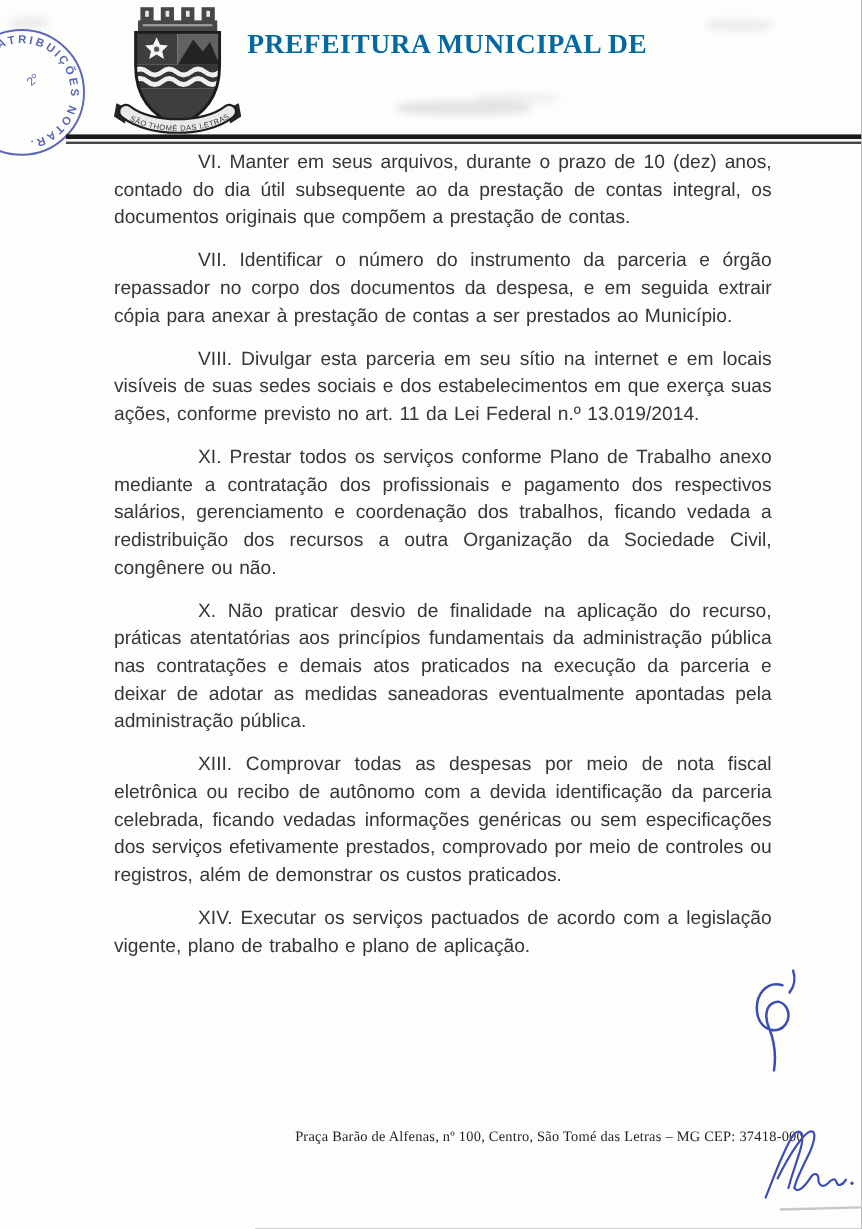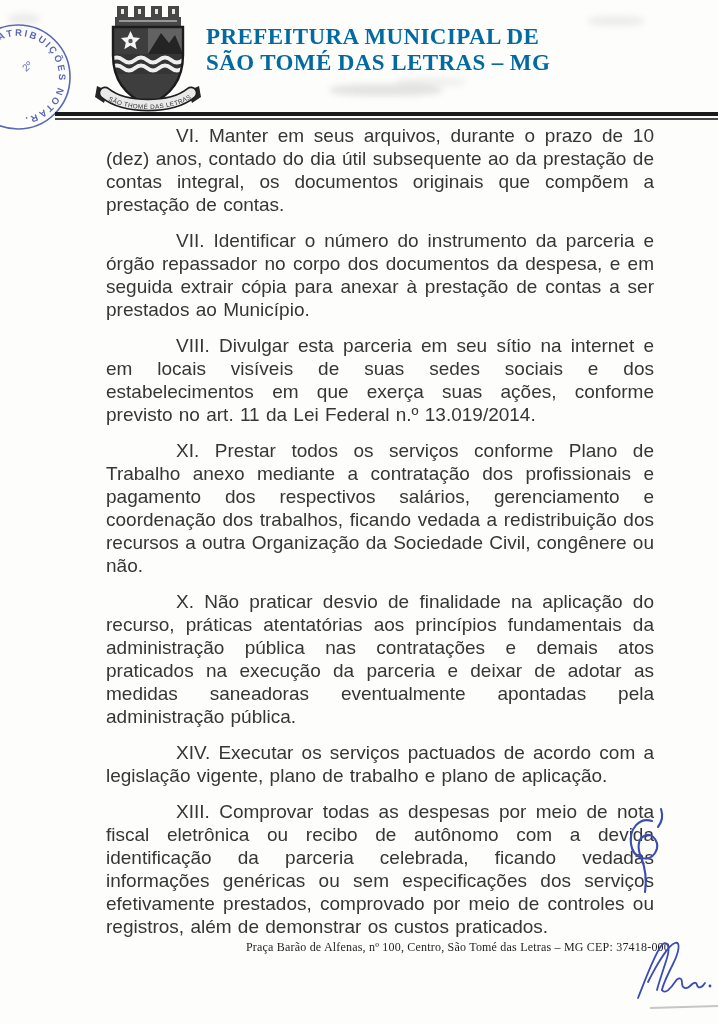--- a/index.html
+++ b/index.html
@@ -18,23 +18,22 @@
     font-weight:700;color:#0369a1;
     font-size:23px;line-height:26px;letter-spacing:.4px;
   }
   .header-rule{position:absolute;left:55px;top:112px;width:663px;height:8px;}
   .header-rule .r1{height:4px;background:#1a1a1a;}
   .header-rule .r2{height:2px;background:#fbfbfb;}
   .header-rule .r3{height:2px;background:#474747;}
   
   .doc-body{
     position:absolute;left:95px;top:124px;width:548px;
-    font-size:19px;line-height:23px;color:#363636;
+    font-size:16px;line-height:23px;color:#363636;
     text-align:justify;
-    margin-left:11px;
   }
   .doc-body p{margin:0 0 13px 0;text-indent:70px;word-spacing:1px;}
   
   .footer-address{
     position:absolute;left:70px;top:940px;width:600px;
     text-align:right;
     font-family:"Liberation Serif",serif;
     font-size:12px;color:#1f1f1f;letter-spacing:.2px;
   }
   
@@ -101,42 +100,41 @@
         <path id="bannerArc" d="M10 97 C32 113 78 113 100 97" fill="none"></path>
       </defs>
       <text font-size="6.3" fill="#333" font-family="Liberation Sans, sans-serif" letter-spacing=".4">
         <textPath href="#bannerArc" startOffset="6">SÃO THOMÉ DAS LETRAS</textPath>
       </text>
     </g>
   </svg>
 
   <div class="title-block">
     <div>PREFEITURA MUNICIPAL DE</div>
-    <div>SÃO TOMÉ DAS LETRAS – MG</div>
   </div>
 
   <div class="header-rule">
     <div class="r1"></div>
       <div class="r2"></div>
       <div class="r3"></div>
   </div>
 
   <div class="smudge" style="left:330px;top:84px;width:112px;height:12px;opacity:.22;"></div>
   <div class="smudge" style="left:396px;top:78px;width:70px;height:8px;opacity:.12;"></div>
   <div class="smudge" style="left:588px;top:16px;width:56px;height:10px;opacity:.14;"></div>
   <div class="smudge" style="left:8px;top:14px;width:32px;height:10px;opacity:.15;"></div>
 
   <div class="doc-body">
       <p>VI. Manter em seus arquivos, durante o prazo de 10 (dez) anos, contado do dia útil subsequente ao da prestação de contas integral, os documentos originais que compõem a prestação de contas.</p>
       <p>VII. Identificar o número do instrumento da parceria e órgão repassador no corpo dos documentos da despesa, e em seguida extrair cópia para anexar à prestação de contas a ser prestados ao Município.</p>
       <p>VIII. Divulgar esta parceria em seu sítio na internet e em locais visíveis de suas sedes sociais e dos estabelecimentos em que exerça suas ações, conforme previsto no art. 11 da Lei Federal n.º 13.019/2014.</p>
       <p>XI. Prestar todos os serviços conforme Plano de Trabalho anexo mediante a contratação dos profissionais e pagamento dos respectivos salários, gerenciamento e coordenação dos trabalhos, ficando vedada a redistribuição dos recursos a outra Organização da Sociedade Civil, congênere ou não.</p>
       <p>X. Não praticar desvio de finalidade na aplicação do recurso, práticas atentatórias aos princípios fundamentais da administração pública nas contratações e demais atos praticados na execução da parceria e deixar de adotar as medidas saneadoras eventualmente apontadas pela administração pública.</p>
+      <p>XIII. Comprovar todas as despesas por meio de nota fiscal eletrônica ou recibo de autônomo com a devida identificação da parceria celebrada, ficando vedadas informações genéricas ou sem especificações dos serviços efetivamente prestados, comprovado por meio de controles ou registros, além de demonstrar os custos praticados.</p>
       <p>XIV. Executar os serviços pactuados de acordo com a legislação vigente, plano de trabalho e plano de aplicação.</p>
-      <p>XIII. Comprovar todas as despesas por meio de nota fiscal eletrônica ou recibo de autônomo com a devida identificação da parceria celebrada, ficando vedadas informações genéricas ou sem especificações dos serviços efetivamente prestados, comprovado por meio de controles ou registros, além de demonstrar os custos praticados.</p>
     </div>
 
   <svg style="left:610px;top:795px;" width="70" height="110" viewBox="0 0 70 110">
     <g stroke="#3b4cb3" stroke-width="2.1" fill="none" stroke-linecap="round">
       <path d="M42 26 C29 22 19 34 21 49 C23 64 39 68 45 58 C51 49 43 36 34 41 C28 44 27 53 31 62 C35 72 37 84 35 97"></path>
       <path d="M51 14 C53 20 52 27 48 32"></path>
     </g>
   </svg>
 
   <div class="footer-address">Praça Barão de Alfenas, nº 100, Centro, São Tomé das Letras – MG CEP: 37418-000</div>

